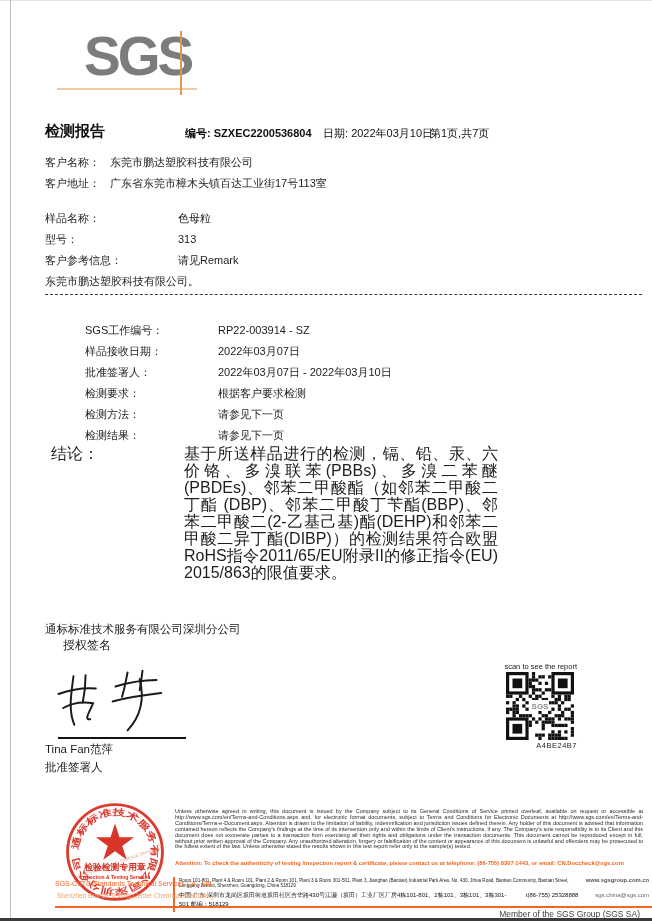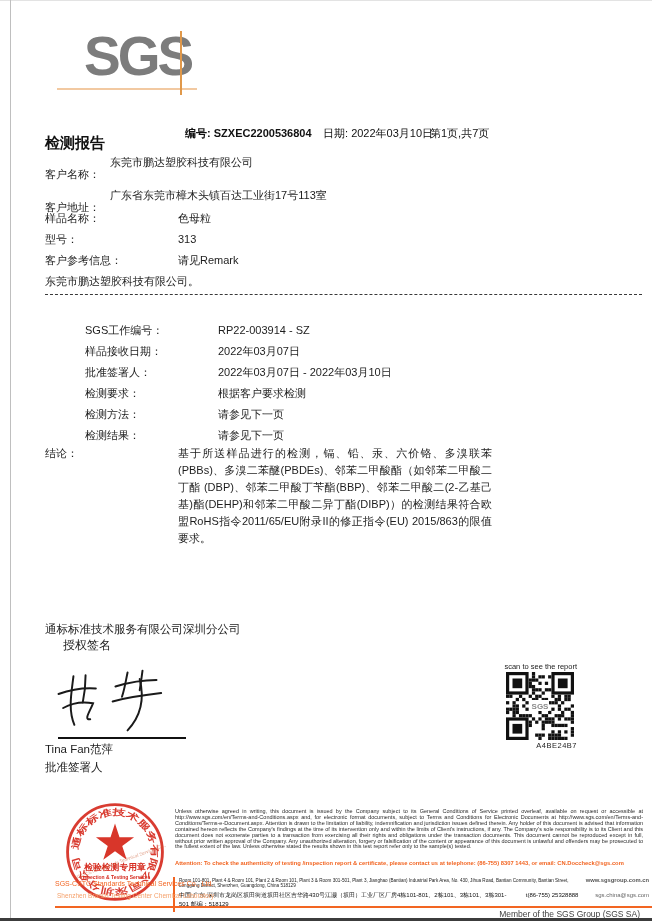--- a/index.html
+++ b/index.html
@@ -11,34 +11,34 @@
   .edge-top{position:absolute;left:0;top:0;right:0;height:1px;background:#e3e3e3;}
   .edge-bottom{position:absolute;left:0;bottom:0;right:0;height:3px;background:#3c3c3c;}
 
   
   .logo{position:absolute;left:84px;top:26px;font-size:55px;font-weight:700;
         color:#7c7c7c;letter-spacing:-3px;line-height:60px;}
   .logo-hline{position:absolute;left:57px;top:88px;width:140px;height:2px;background:#f2c9a1;}
   .logo-vline{position:absolute;left:180px;top:31px;width:2px;height:64px;background:#e0984a;}
 
   
-  .doc-title{position:absolute;left:45px;top:122px;font-size:15px;font-weight:700;color:#111;margin-top:12px;}
+  .doc-title{position:absolute;left:45px;top:122px;font-size:15px;font-weight:700;color:#111;}
   .hdr{position:absolute;top:126px;font-size:11px;color:#111;}
   .hdr-no{left:185px;font-weight:bold;} .hdr-date{left:323px;} .hdr-page{left:430px;}
 
   .row{display:flex;font-size:11px;line-height:13px;margin-bottom:8px;color:#1d1d1d;}
   .row .lbl{flex:none;}
   .client-block{position:absolute;left:45px;top:156px;width:560px;}
-  .client-block .lbl{width:65px;margin-top:12px;}
+  .client-block .lbl{width:65px;}
   .sample-block{position:absolute;left:45px;top:212px;width:560px;}
   .sample-block .lbl{width:133px;}
   .dash-line{position:absolute;left:45px;top:294px;width:597px;border-top:1px dashed #3a3a3a;}
   .details-block{position:absolute;left:45px;top:324px;width:560px;}
   .details-block .lbl{width:133px;margin-left:40px;}
-  .conclusion-block{position:absolute;left:45px;top:445px;width:460px;display:flex;font-size:11px;}
+  .conclusion-block{position:absolute;left:51px;top:445px;width:460px;display:flex;font-size:16px;}
   .conclusion-block .lbl{width:133px;flex:none;line-height:17px;}
   .conclusion-text{width:314px;line-height:17px;text-align:justify;}
 
   
   .sig-company{position:absolute;left:45px;top:622px;font-size:11.5px;}
   .sig-auth{position:absolute;left:63px;top:637px;font-size:12px;}
   .sig-svg{position:absolute;left:52px;top:666px;}
   .sig-underline{position:absolute;left:58px;top:737px;width:128px;height:2px;background:#111;}
   .sig-name{position:absolute;left:45px;top:742px;font-size:11.5px;}
   .sig-role{position:absolute;left:45px;top:760px;font-size:11.5px;}

